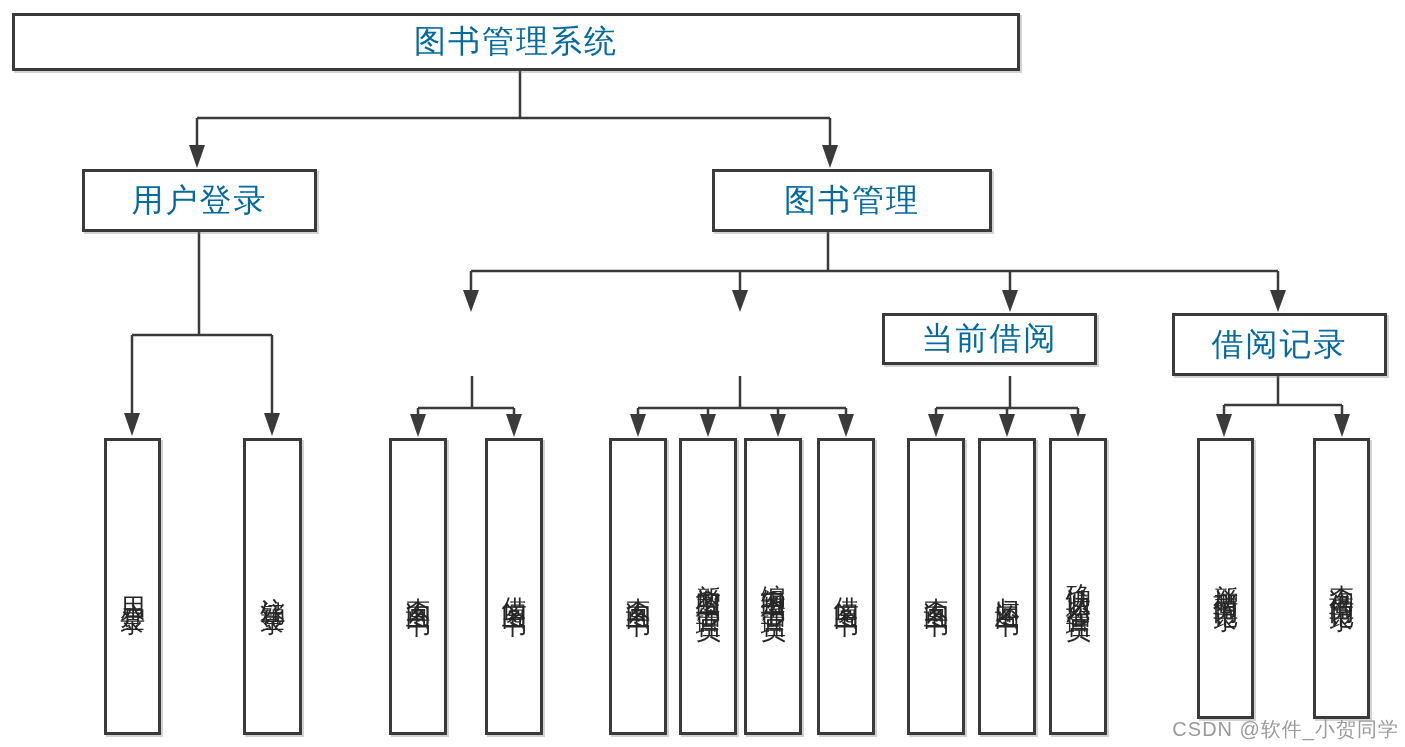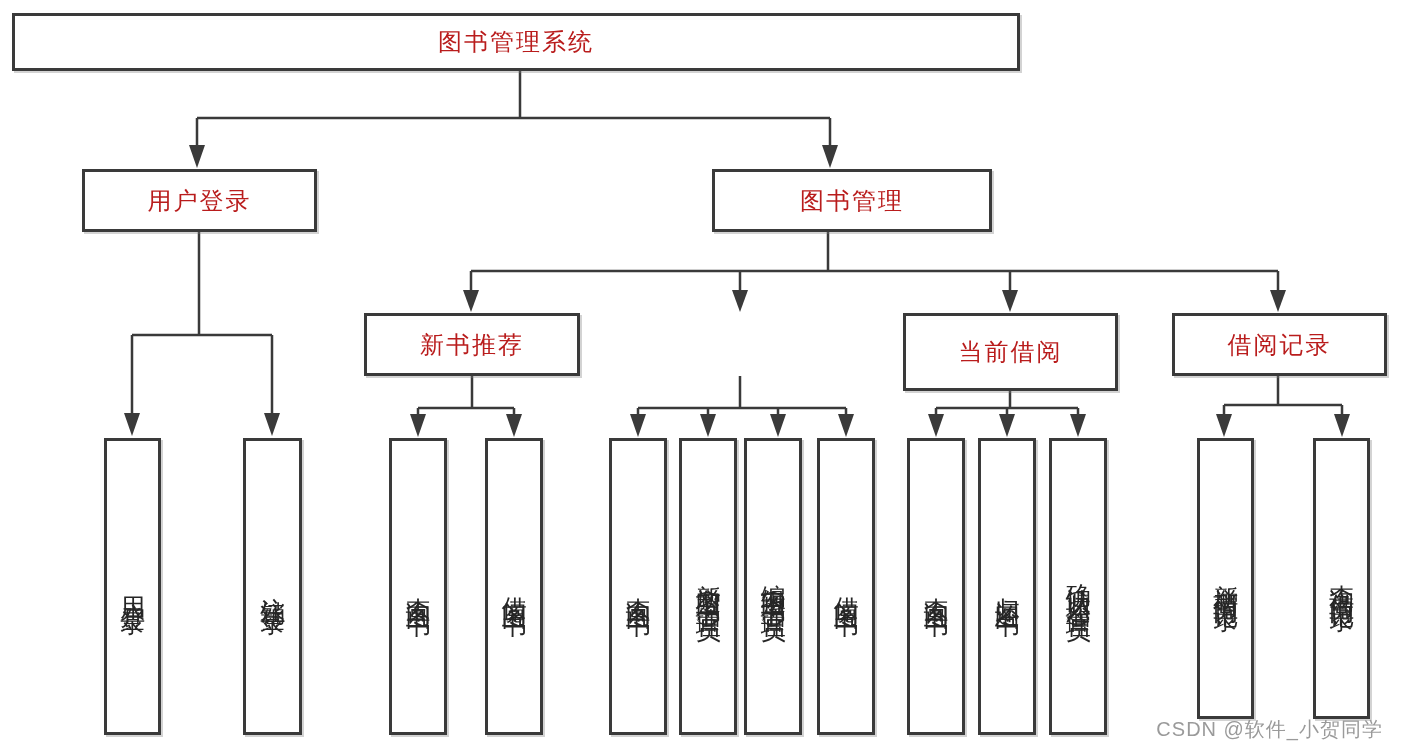--- a/index.html
+++ b/index.html
@@ -7,28 +7,28 @@
     position:relative;width:1405px;height:747px;background:#ffffff;
     font-family:"Liberation Sans",sans-serif;overflow:hidden;
   }
   svg.connectors{position:absolute;left:0;top:0;width:1405px;height:747px;}
   .box{
     position:absolute;box-sizing:border-box;background:#ffffff;
     border:3px solid #3a3a3a;display:flex;align-items:center;justify-content:center;
     box-shadow:2px 2px 0 rgba(128,128,128,0.35);
   }
   .box-h .lbl{
-    font-size:24px;letter-spacing:2px;color:#b91c1c;white-space:nowrap;
+    font-size:32px;letter-spacing:2px;color:#0369a1;white-space:nowrap;
   }
   .box-v .lbl{
     writing-mode:vertical-rl;font-size:25px;letter-spacing:5px;color:#262626;
     line-height:1.1;white-space:nowrap;
   }
   .watermark{
-    position:absolute;right:22px;bottom:4px;z-index:5;
+    position:absolute;right:6px;bottom:4px;z-index:5;
     font-size:20px;letter-spacing:1px;color:#9a9a9a;white-space:nowrap;margin-left:16px;
   }
 </style>
 </head>
 <body>
 
 <div class="canvas">
 
   <svg class="connectors" viewBox="0 0 1405 747" fill="none">
 
@@ -98,24 +98,21 @@
     <span class="lbl">图书管理系统</span>
   </div>
 
   <div class="box box-h" style="left:82px;top:169px;width:235px;height:63px">
     <span class="lbl">用户登录</span>
   </div>
   <div class="box box-h" style="left:712px;top:169px;width:280px;height:63px">
     <span class="lbl">图书管理</span>
   </div>
 
-  <div class="box box-h" style="left:364px;top:313px;width:216px;height:63px">
-    <span class="lbl">新书推荐</span>
-  </div>
-  <div class="box box-h" style="left:903px;top:313px;width:215px;height:78px">
+  <div class="box box-h" style="left:882px;top:313px;width:215px;height:52px">
     <span class="lbl">当前借阅</span>
   </div>
   <div class="box box-h" style="left:1172px;top:313px;width:215px;height:63px">
     <span class="lbl">借阅记录</span>
   </div>
 
   <div class="box box-v" style="left:104px;top:438px;width:57px;height:297px">
     <span class="lbl">用户登录</span>
   </div>
   <div class="box box-v" style="left:243px;top:438px;width:59px;height:297px">

